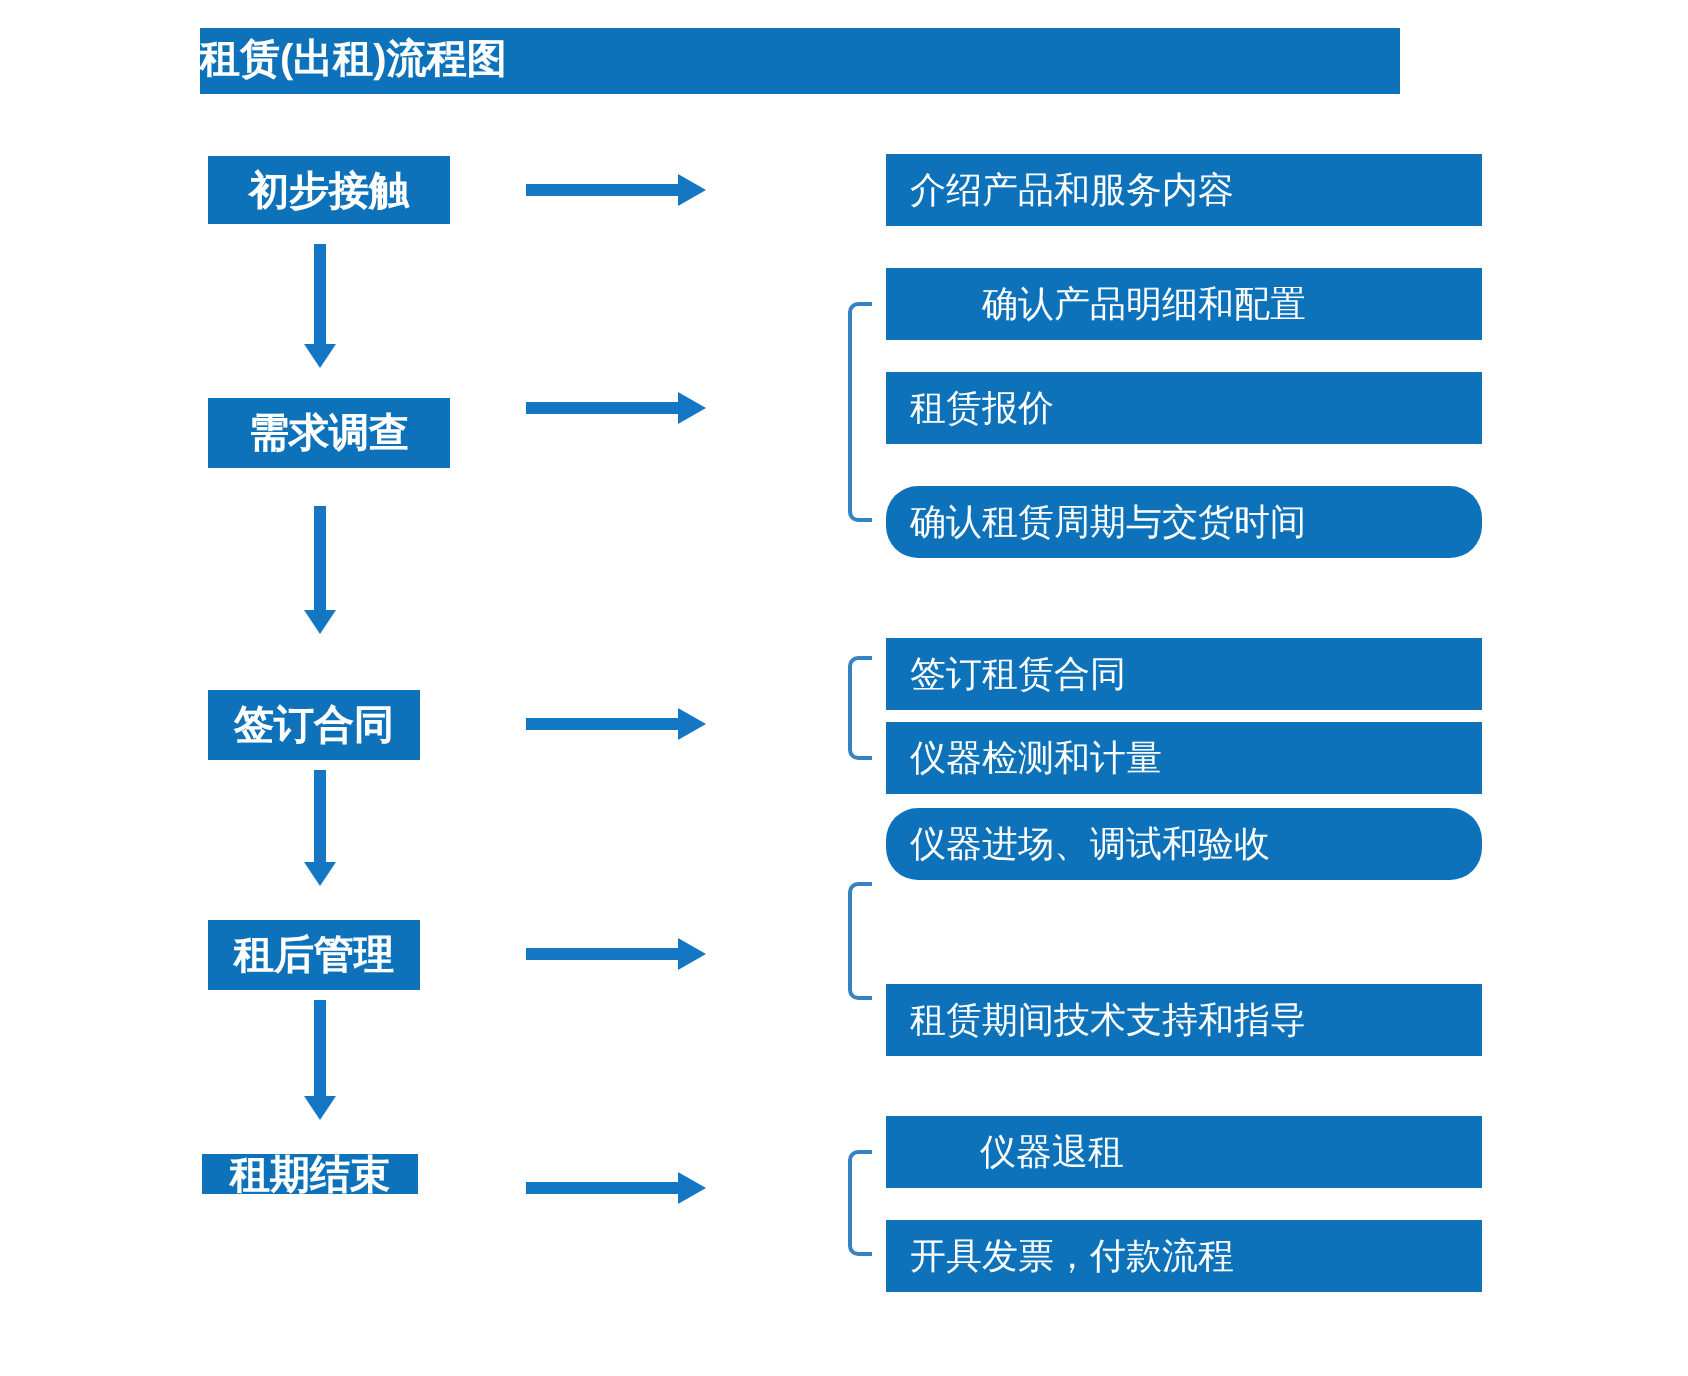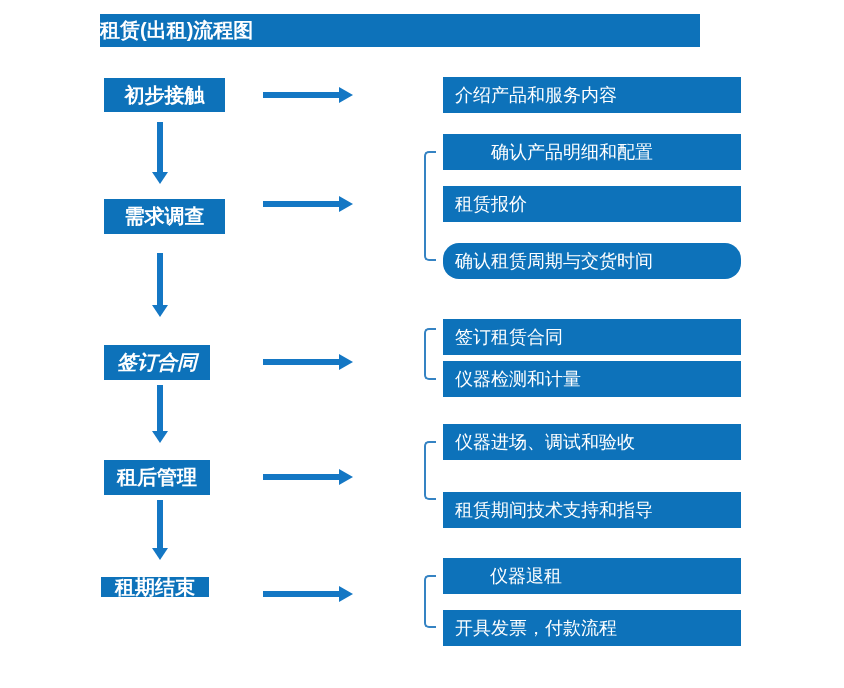--- a/index.html
+++ b/index.html
@@ -51,21 +51,21 @@
 </style>
 </head>
 <body>
 
 <div class="canvas">
 
   <div class="title-bar">租赁(出租)流程图</div>
 
   <div class="step-box" style="left:104px;top:78px;width:121px;height:34px;">初步接触</div>
   <div class="step-box" style="left:104px;top:187px;width:121px;height:35px;margin-top:12px;">需求调查</div>
-  <div class="step-box" style="left:104px;top:345px;width:106px;height:35px;font-style:italic;">签订合同</div>
+  <div class="step-box" style="left:104px;top:345px;width:106px;height:35px;">签订合同</div>
   <div class="step-box" style="left:104px;top:460px;width:106px;height:35px;">租后管理</div>
   <div class="step-box" style="left:101px;top:577px;width:108px;height:20px;">租期结束</div>
 
   <div class="v-arrow" style="top:122px;height:62px;">
     <div class="shaft" style="height:50px;"></div>
     <div class="head"></div>
   </div>
   <div class="v-arrow" style="top:253px;height:64px;">
     <div class="shaft" style="height:52px;"></div>
     <div class="head"></div>
@@ -107,19 +107,19 @@
 
   <div class="detail-box" style="top:77px;">介绍产品和服务内容</div>
 
   <div class="detail-box" style="top:134px;padding-left:48px;">确认产品明细和配置</div>
   <div class="detail-box" style="top:186px;">租赁报价</div>
   <div class="detail-box" style="top:243px;border-radius:16px;">确认租赁周期与交货时间</div>
 
   <div class="detail-box" style="top:319px;">签订租赁合同</div>
   <div class="detail-box" style="top:361px;">仪器检测和计量</div>
 
-  <div class="detail-box" style="top:424px;">仪器进场、调试和验收</div>
+  <div class="detail-box" style="top:404px;border-radius:16px;">仪器进场、调试和验收</div>
   <div class="detail-box" style="top:492px;">租赁期间技术支持和指导</div>
 
   <div class="detail-box" style="top:558px;padding-left:47px;">仪器退租</div>
   <div class="detail-box" style="top:610px;">开具发票，付款流程</div>
 
 </div>
 
 </body></html>

